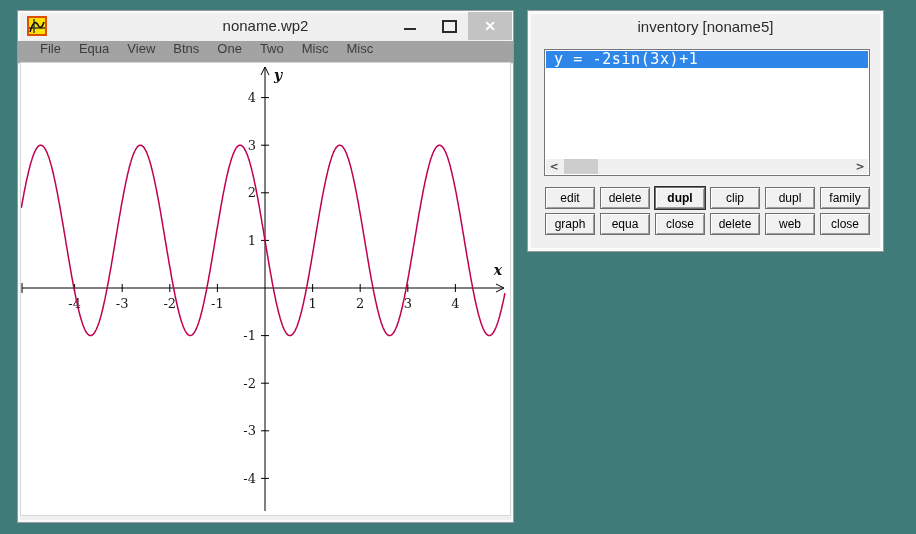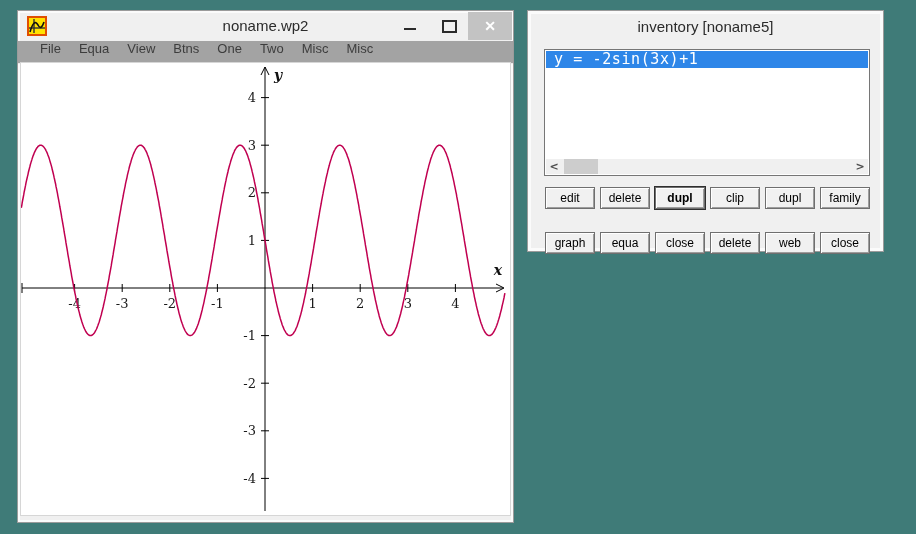--- a/index.html
+++ b/index.html
@@ -58,21 +58,21 @@
   .scroll-arrow{
     width:16px;text-align:center;line-height:15px;font-size:11px;
     color:#4d4d4d;font-weight:bold;font-family:"DejaVu Sans",sans-serif;
   }
   .scroll-track{flex:1;position:relative;}
   .scroll-thumb{position:absolute;left:2px;top:0;width:34px;height:100%;background:#cdcdcd;}
   .btn-grid{
     position:absolute;left:17px;width:325px;display:flex;justify-content:space-between;
   }
   #btn-row-1{top:176px;}
-  #btn-row-2{top:202px;margin-top:19px;}
+  #btn-row-2{top:202px;}
   .inv-btn{
     width:50px;height:22px;box-sizing:border-box;
     background:#f1f1f1;border:1px solid #6f6f6f;
     box-shadow:inset 1px 1px 0 #ffffff,inset -1px -1px 0 #9d9d9d;
     font-family:"Liberation Sans",sans-serif;font-size:12px;color:#000;
     display:flex;align-items:center;justify-content:center;
   }
   .inv-btn.default{box-shadow:0 0 0 1px #2f2f2f,inset 1px 1px 0 #ffffff,inset -1px -1px 0 #9d9d9d;font-weight:bold;}
 </style>
 </head>

